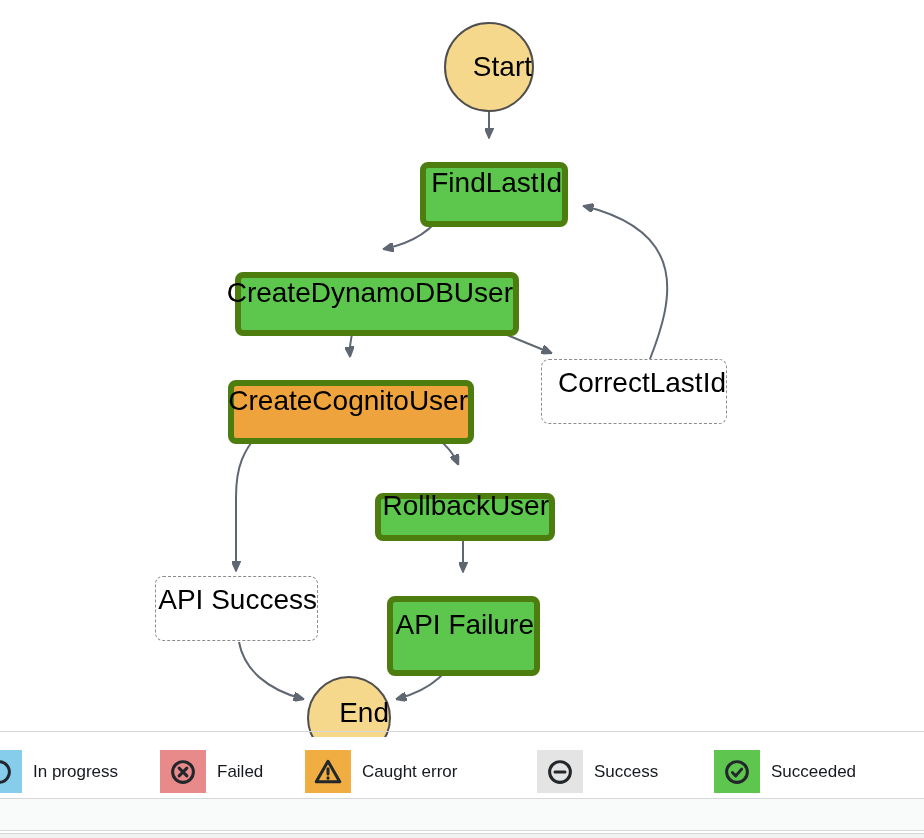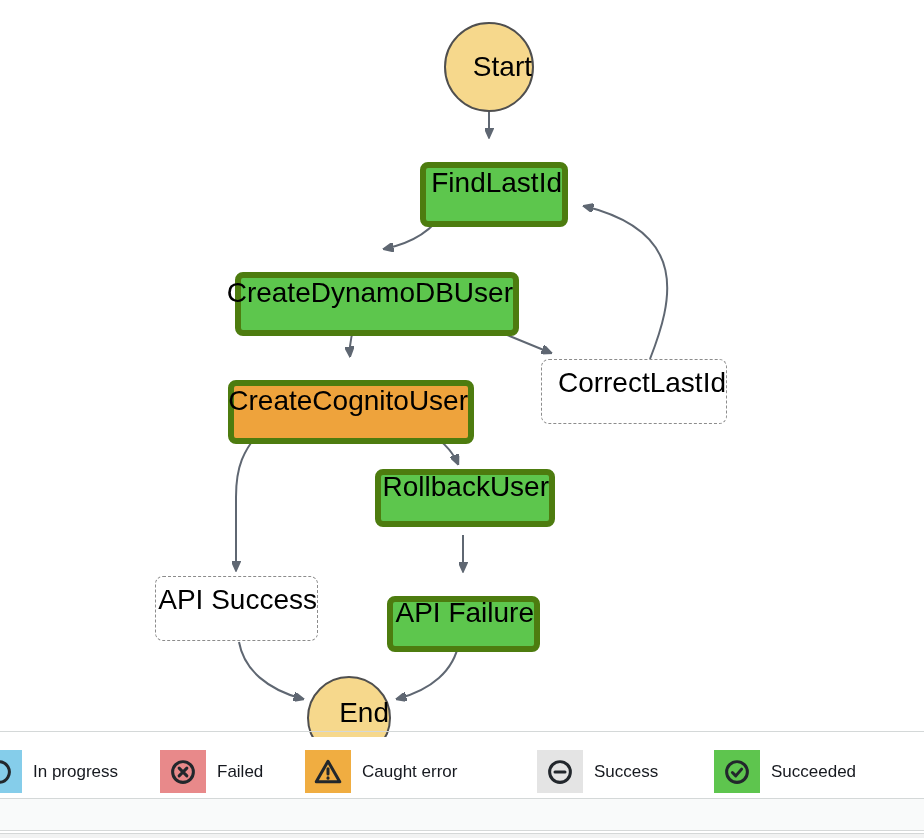--- a/index.html
+++ b/index.html
@@ -15,23 +15,23 @@
   }
   .task{border:6px solid #4d7c0f;border-radius:8px;padding-bottom:23px;margin-top:19px;}
   .dashed{border:1.5px dashed #8c8c8c;border-radius:8px;background:#ffffff;padding-bottom:17px;}
   .circle{border:2px solid #4f4f4f;border-radius:50%;}
   
   #node-start{left:444px;top:22px;width:90px;height:90px;}
   #node-findlastid{left:420px;top:143px;width:148px;height:65px;}
   #node-createdynamodbuser{left:235px;top:253px;width:284px;height:64px;}
   #node-createcognitouser{left:228px;top:361px;width:246px;height:64px;}
   #node-correctlastid{left:541px;top:359px;width:186px;height:65px;}
-  #node-rollbackuser{left:375px;top:450px;width:180px;height:58px;}
+  #node-rollbackuser{left:375px;top:474px;width:180px;height:48px;}
   #node-apisuccess{left:155px;top:576px;width:163px;height:65px;}
-  #node-apifailure{left:387px;top:577px;width:153px;height:56px;}
+  #node-apifailure{left:387px;top:577px;width:153px;height:80px;}
   #node-end{left:307px;top:676px;width:84px;height:84px;padding-bottom:10px;}
   
   #graph-divider{position:absolute;left:0;top:731px;width:924px;height:1px;background:#d4d8d8;z-index:2;}
   
   #legend-bar{
     position:absolute;left:0;top:737px;width:924px;height:61px;background:#ffffff;
     border-bottom:1px solid #d4d8d8;z-index:3;box-sizing:content-box;
   }
   .legend-item{position:absolute;top:13px;height:43px;display:flex;align-items:center;}
   .legend-swatch{width:46px;height:43px;display:flex;align-items:center;justify-content:center;flex:none;}

